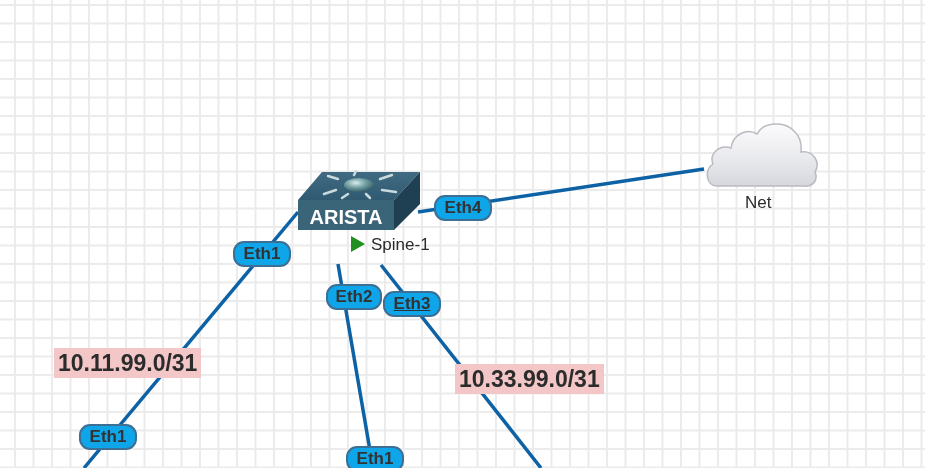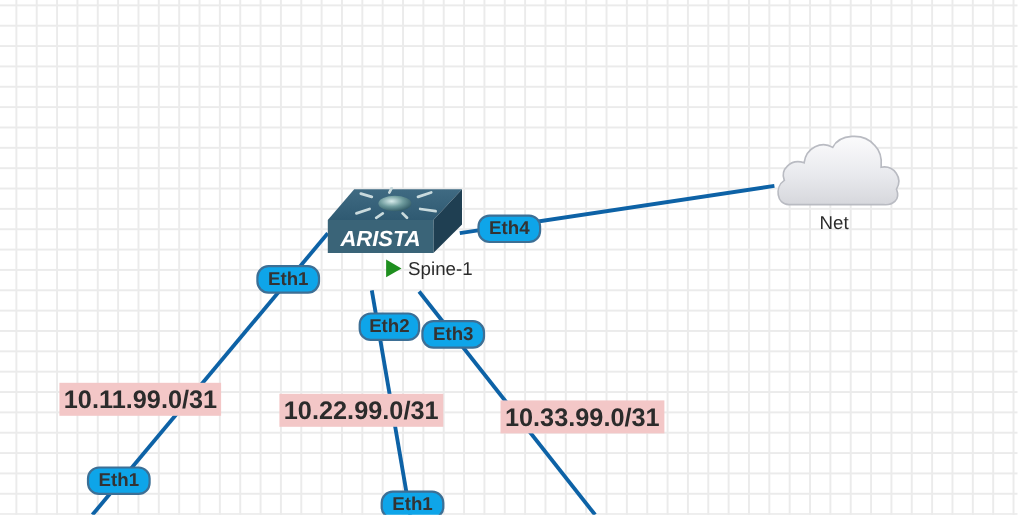--- a/index.html
+++ b/index.html
@@ -25,21 +25,21 @@
     position:absolute; background:#f3c7c7; color:#2b2b2b;
     font-weight:bold; font-size:23px; line-height:30px; padding:0 4px;
     white-space:nowrap;
   }
   .node-label {
     position:absolute; font-weight:normal; font-size:17px; color:#2b2b2b; white-space:nowrap;
   }
   .play { display:inline-block; width:0; height:0; border-top:8px solid transparent;
     border-bottom:8px solid transparent; border-left:14px solid #1f8f1f;
     vertical-align:-2px; margin-right:6px; }
-  .node { position:absolute; cursor:pointer;font-style:italic; }
+  .node { position:absolute; cursor:pointer; }
 </style>
 </head>
 <body>
 
 <div id="canvas">
 
   <svg class="links" width="925" height="468">
     <line x1="298" y1="212" x2="84" y2="468" stroke="#0d62a6" stroke-width="3.5"></line>
     <line x1="338" y1="264" x2="373" y2="468" stroke="#0d62a6" stroke-width="3.5"></line>
     <line x1="381" y1="265" x2="541" y2="468" stroke="#0d62a6" stroke-width="3.5"></line>
@@ -88,22 +88,21 @@
           <stop offset="1" stop-color="#d6d7dc"></stop>
         </linearGradient>
       </defs>
       <path d="M14,66 C3,66 1,50 10,44 C6,34 16,24 28,28 C30,14 44,8 54,14 C60,2 82,0 92,12 C100,20 98,30 98,32 C110,30 118,42 112,52 C116,62 108,67 100,66 Z" fill="url(#cloudg)" stroke="#b9bbc2" stroke-width="1.5"></path>
     </svg>
   </div>
   <div class="node-label" style="left:745px; top:193px;">Net</div>
 
   <div class="port" style="left:233px; top:241px; width:58px;">Eth1</div>
   <div class="port" style="left:326px; top:284px; width:56px;">Eth2</div>
-  <div class="port" style="left:383px; top:291px; width:58px;">Eth3</div>
+  <div class="port" style="left:383px; top:291px; width:58px;text-decoration:underline;">Eth3</div>
   <div class="port" style="left:434px; top:195px; width:58px;">Eth4</div>
   <div class="port" style="left:79px; top:424px; width:58px;">Eth1</div>
   <div class="port" style="left:346px; top:446px; width:58px;">Eth1</div>
 
   <div class="subnet" style="left:54px; top:348px;">10.11.99.0/31</div>
-  <div class="subnet" style="left:254px; top:358px;">10.22.99.0/31</div>
   <div class="subnet" style="left:455px; top:364px;">10.33.99.0/31</div>
 
 </div>
 
 </body></html>

